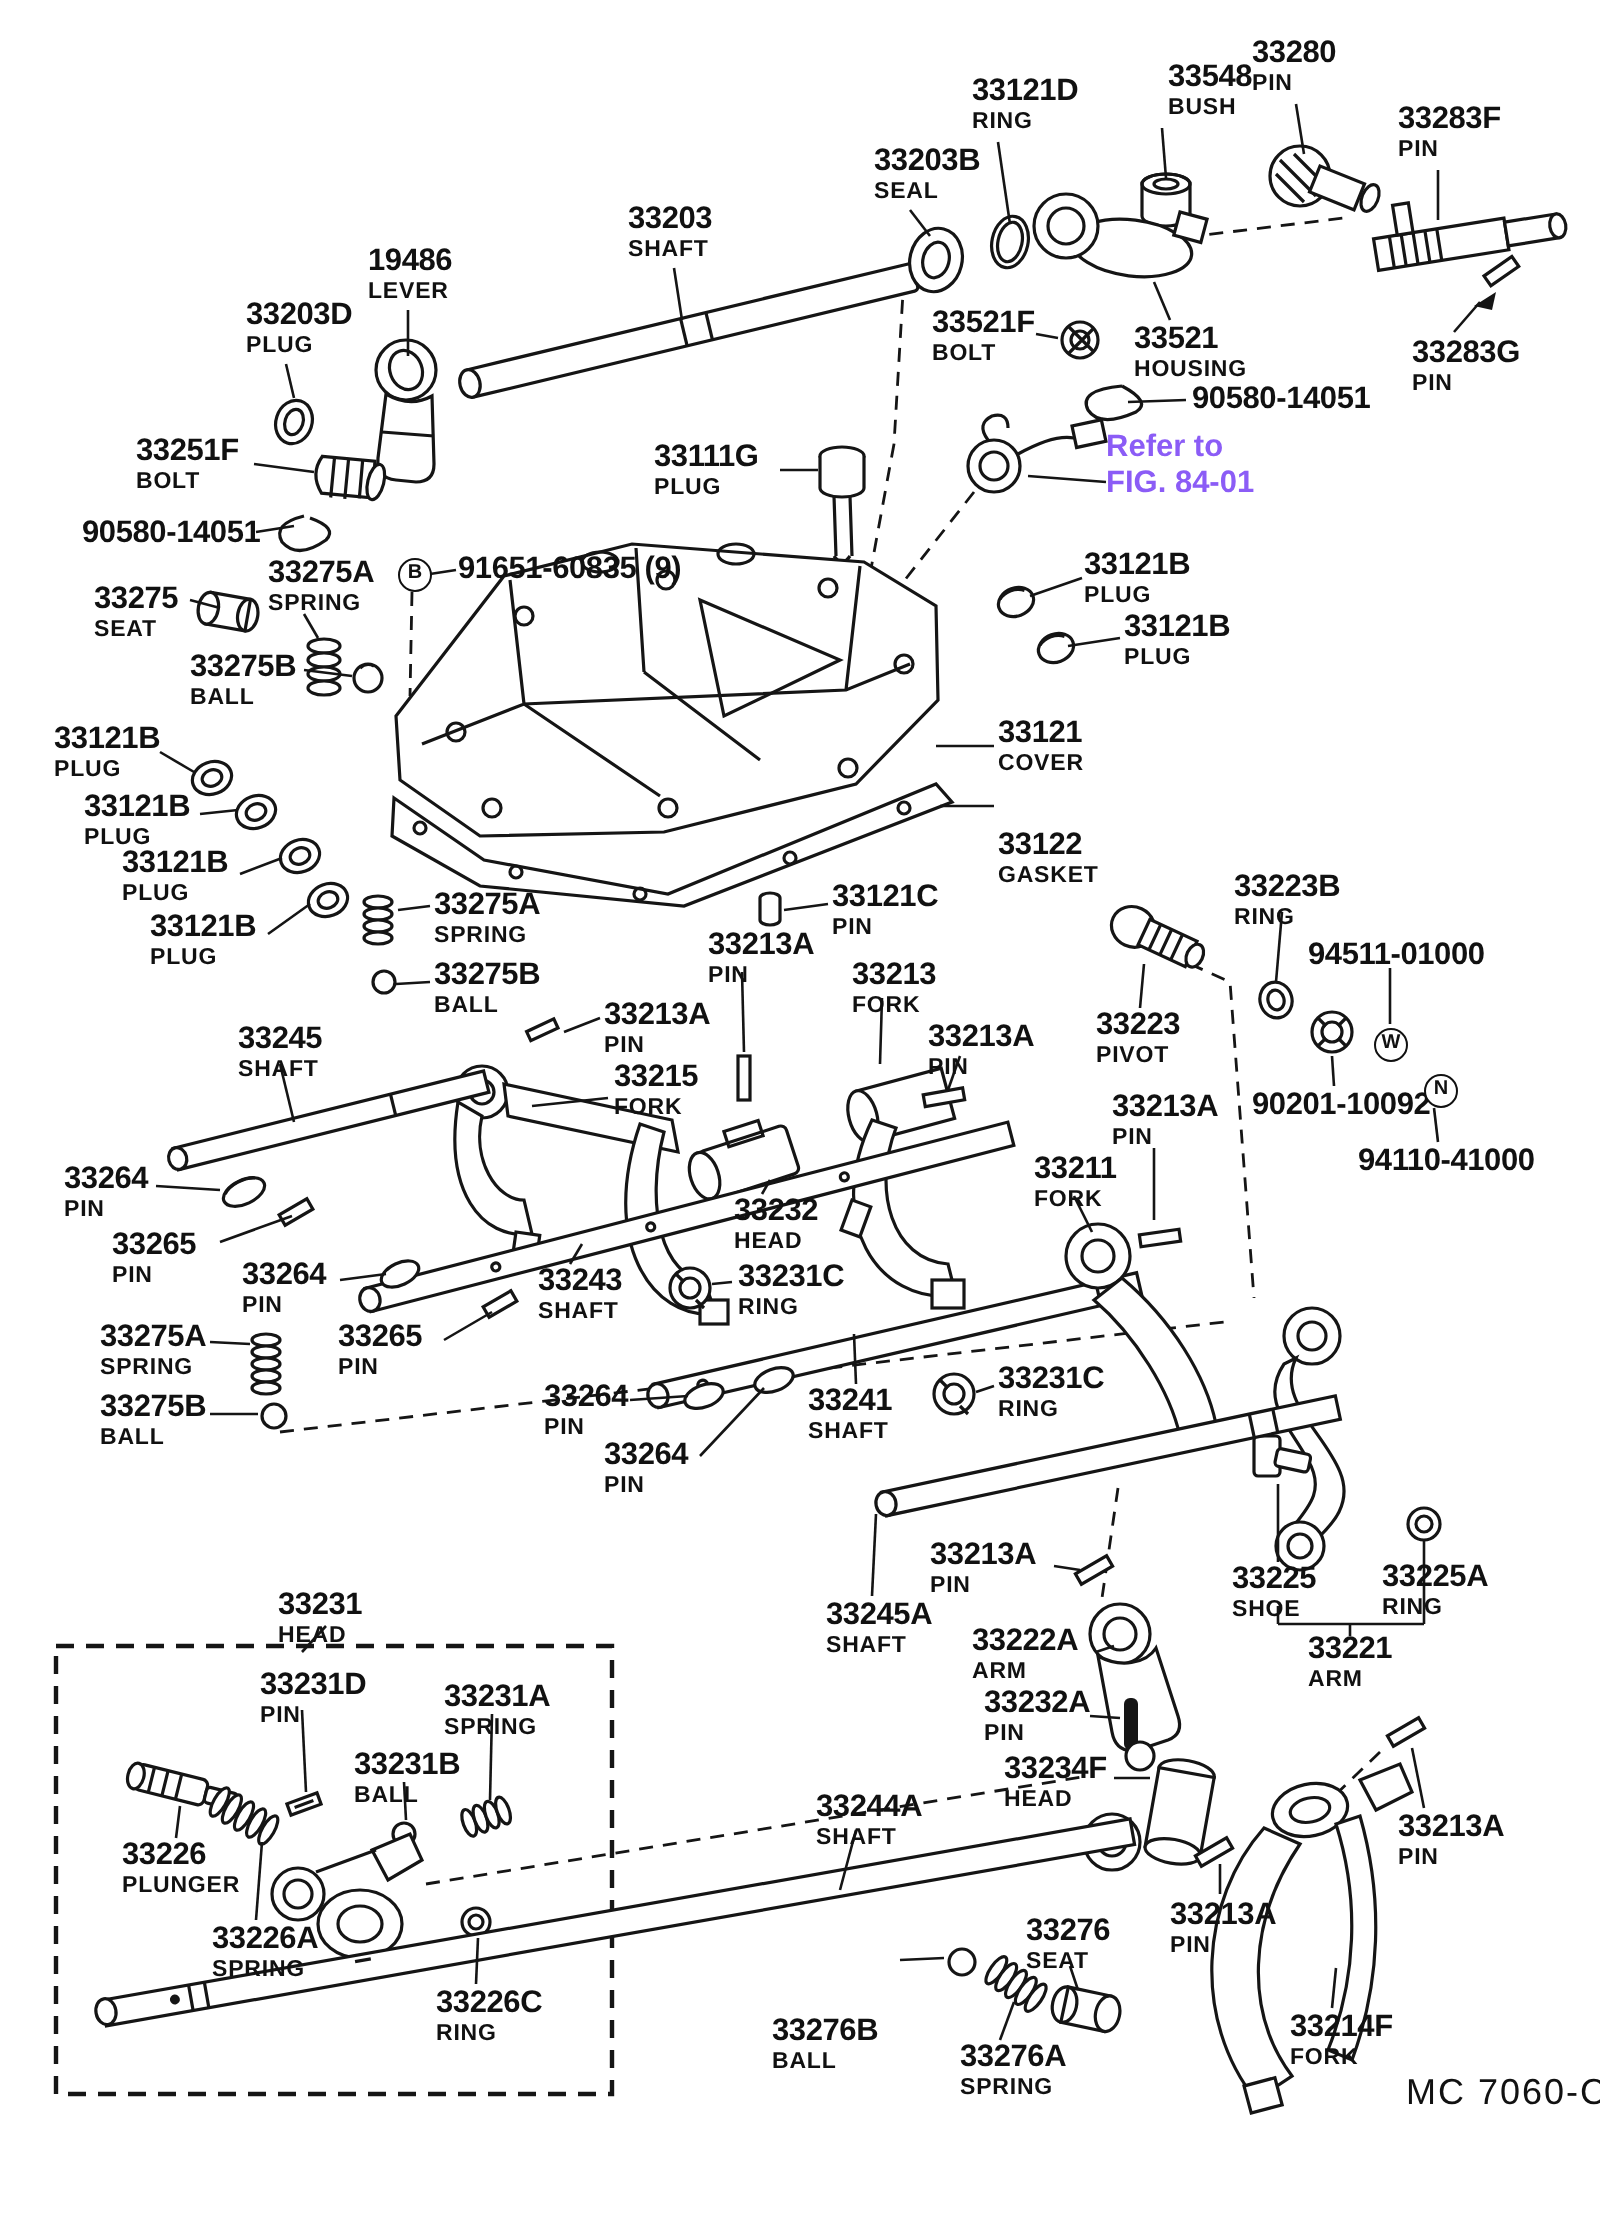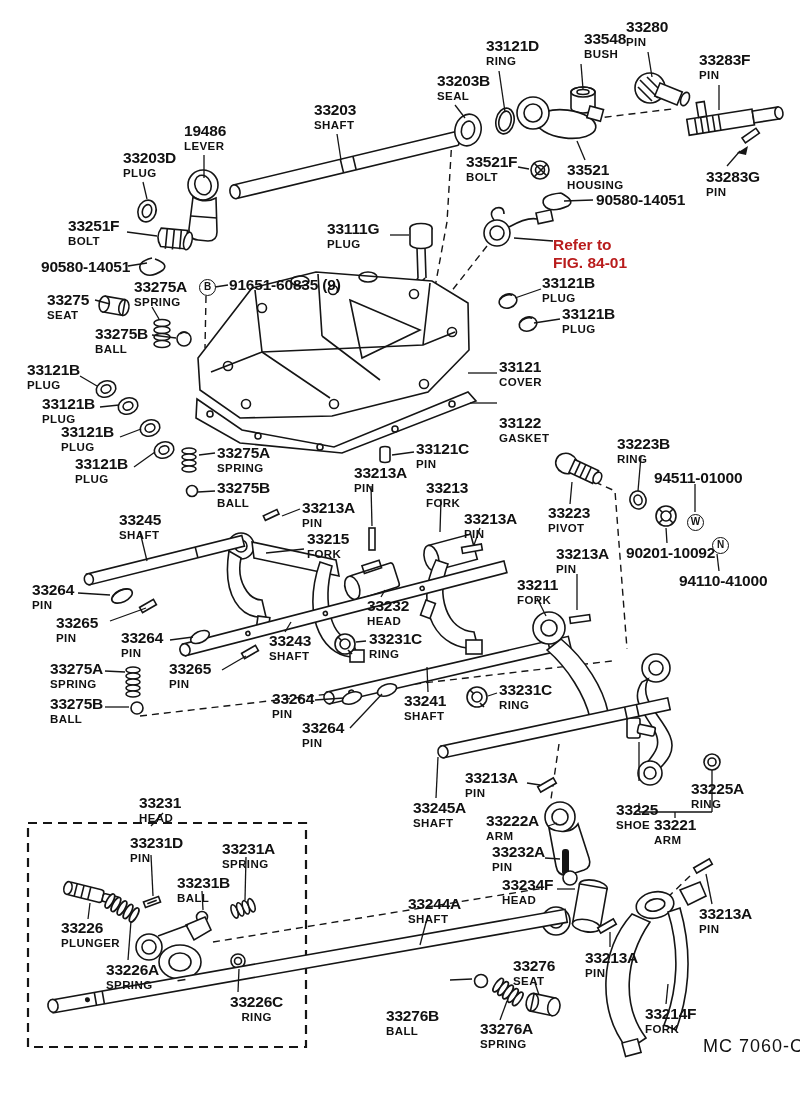--- a/index.html
+++ b/index.html
@@ -6,21 +6,21 @@
   #stage{position:relative;width:800px;height:1114px;background:#ffffff;overflow:hidden;
          font-family:"Liberation Sans",sans-serif;}
   #art{position:absolute;left:0;top:0;}
   #leaders{position:absolute;left:0;top:0;pointer-events:none;}
   #labels{position:absolute;left:0;top:0;width:100%;height:100%;pointer-events:none;}
   .plabel{position:absolute;color:#111;}
   .pno{font-weight:700;font-size:15.5px;line-height:1.0;letter-spacing:-0.2px;white-space:nowrap;}
   .pdesc{font-weight:700;font-size:11.5px;line-height:1.05;letter-spacing:0.4px;white-space:nowrap;margin-top:1px;}
   .psym{position:absolute;width:15px;height:15px;border:1.7px solid #111;border-radius:50%;
         font-weight:700;font-size:10px;line-height:14px;text-align:center;color:#111;background:#fff;}
-  #ref-note{position:absolute;left:553px;top:236px;color:#b91c1c;}
+  #ref-note{position:absolute;left:553px;top:215px;color:#8b5cf6;}
   #ref-note div{font-weight:700;font-size:15.5px;line-height:1.15;white-space:nowrap;}
   #footer-code{position:absolute;left:703px;top:1036px;color:#111;font-weight:400;
                font-size:18px;letter-spacing:1px;white-space:nowrap;}
   .ln{fill:none;stroke:#151515;stroke-width:1.6;}
   .fw{fill:#ffffff;stroke:#151515;stroke-width:1.6;}
   .fb{fill:#151515;stroke:none;}
   .dsh{fill:none;stroke:#151515;stroke-width:1.4;stroke-dasharray:7 5;}
   .leader{stroke:#151515;stroke-width:1.3;}
 </style>
 </head>
@@ -768,29 +768,29 @@
         <div class="pdesc">BALL</div>
       </div>
       <div class="plabel" style="left: 61px; top: 920px;">
         <div class="pno">33226</div>
         <div class="pdesc">PLUNGER</div>
       </div>
       <div class="plabel" style="left: 106px; top: 962px;">
         <div class="pno">33226A</div>
         <div class="pdesc">SPRING</div>
       </div>
-      <div class="plabel" style="left: 230px; top: 994px; text-align: center;">
+      <div class="plabel" style="left: 218px; top: 994px;">
         <div class="pno">33226C</div>
         <div class="pdesc">RING</div>
       </div>
       <div class="plabel" style="left: 486px; top: 813px;">
         <div class="pno">33222A</div>
         <div class="pdesc">ARM</div>
       </div>
-      <div class="plabel" style="left: 616px; top: 782px; margin-top: 20px;">
+      <div class="plabel" style="left: 616px; top: 782px;">
         <div class="pno">33225</div>
         <div class="pdesc">SHOE</div>
       </div>
       <div class="plabel" style="left: 691px; top: 781px;">
         <div class="pno">33225A</div>
         <div class="pdesc">RING</div>
       </div>
       <div class="plabel" style="left: 654px; top: 817px;">
         <div class="pno">33221</div>
         <div class="pdesc">ARM</div>

